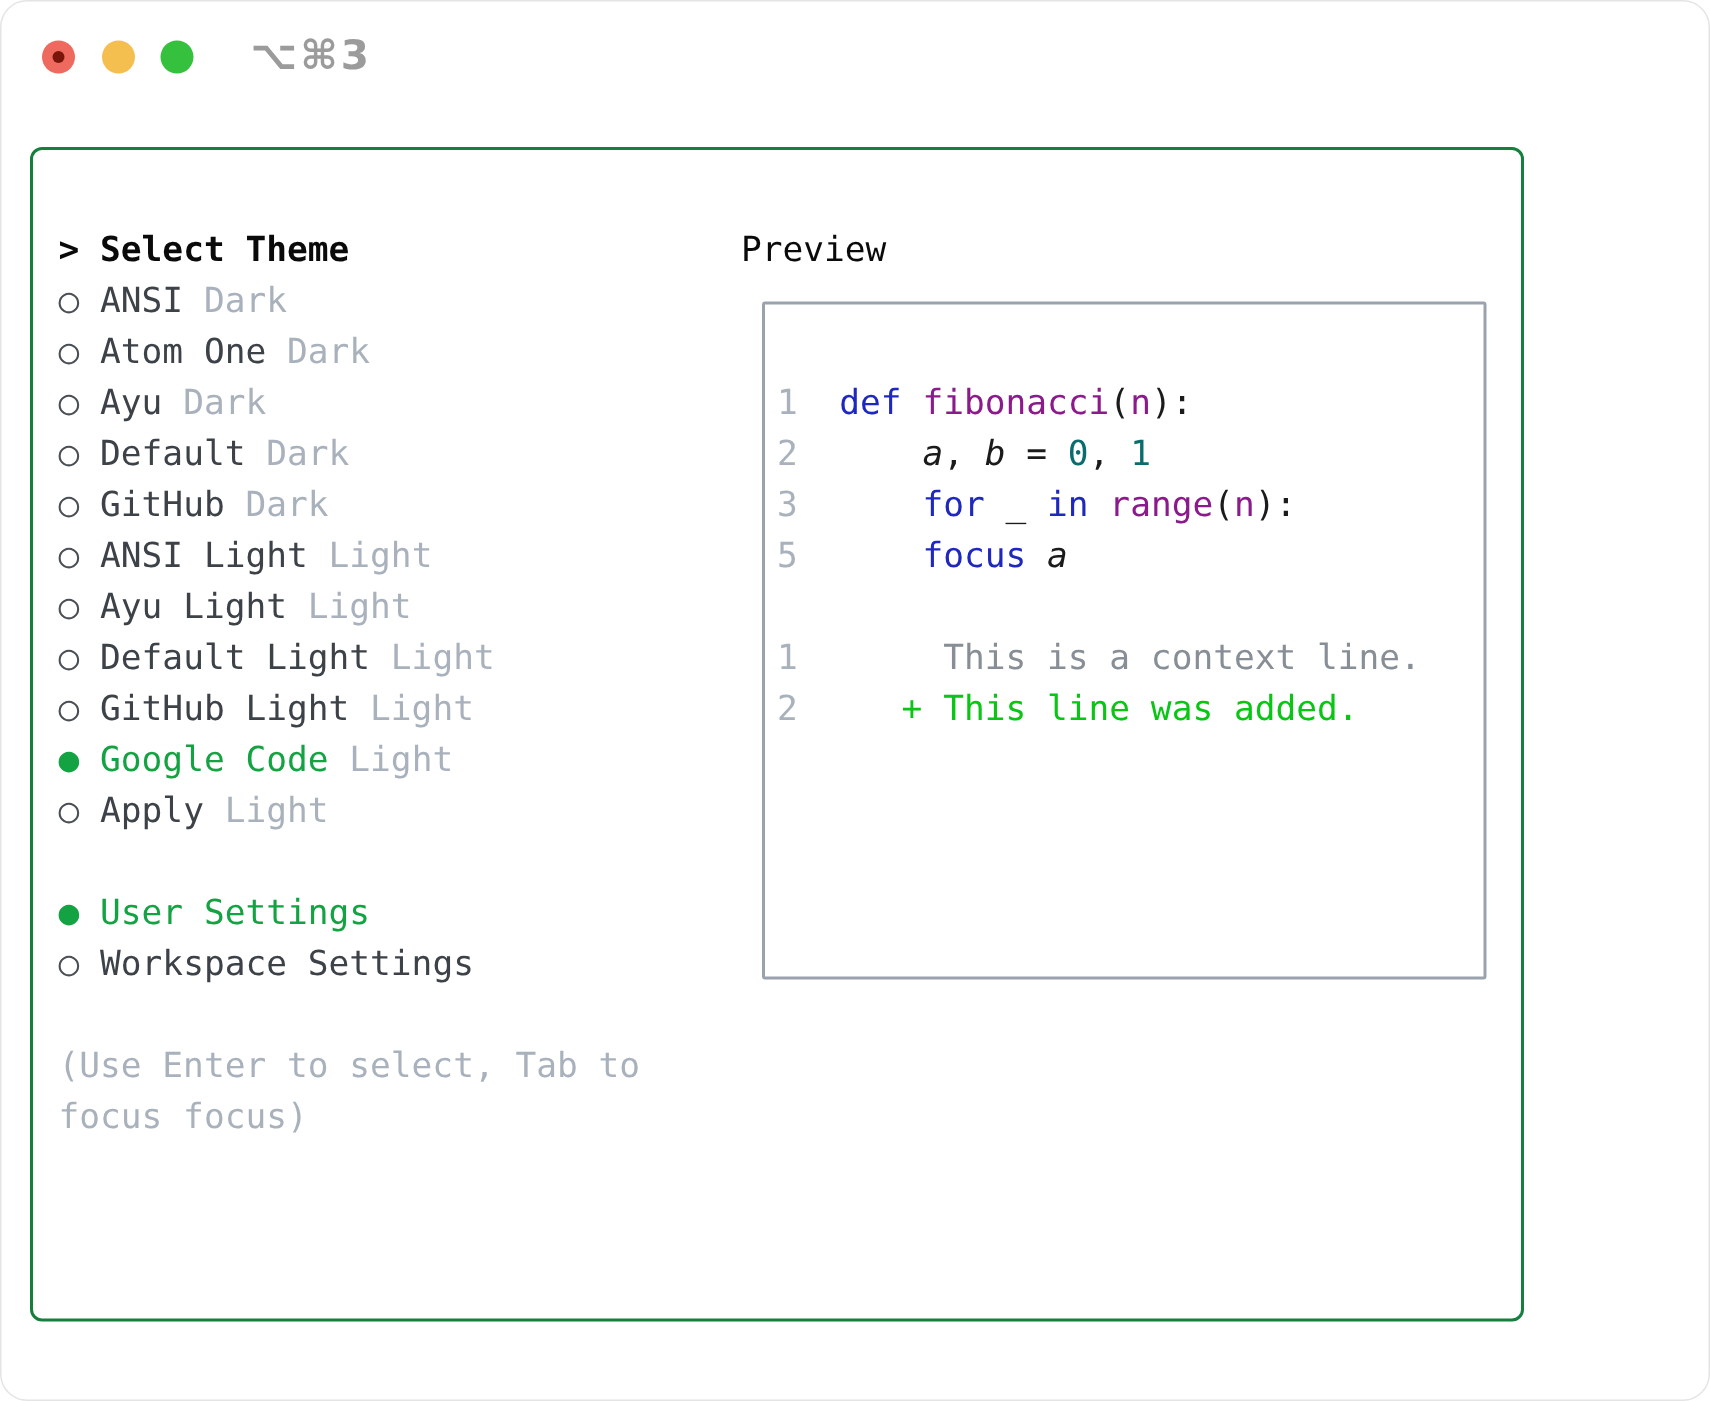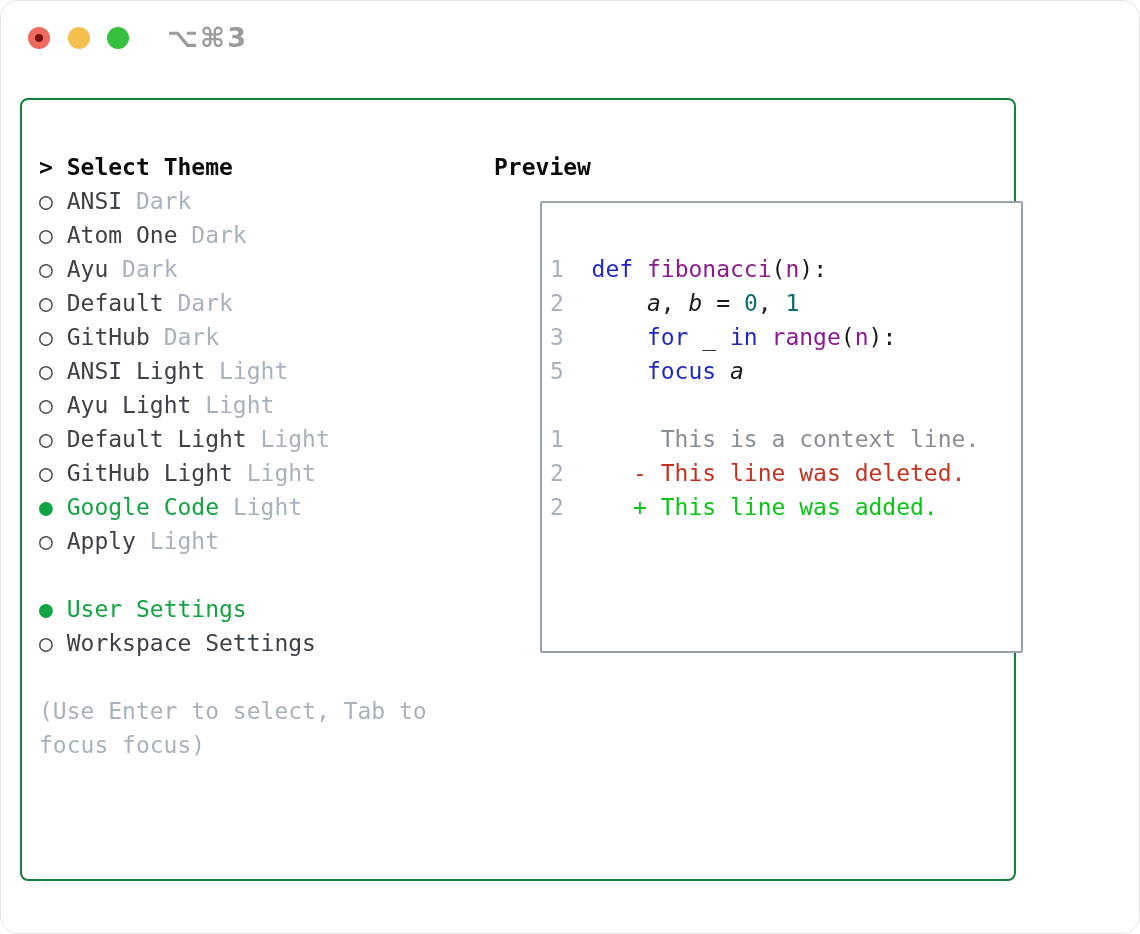--- a/index.html
+++ b/index.html
@@ -32,24 +32,24 @@
   .row .nm{color:var(--text-dark,#3d4248);}
   .row .vr{color:var(--muted-gray,#a9b2bc);text-align:right;}
   .row.header{font-weight:bold;}
   .row.header .mk,.row.header .nm{color:#0a0a0a;}
   .row.subheader .nm{color:#0a0a0a;}
   .row.selected .mk,.row.selected .nm{color:var(--accent-green,#13a342);}
   .row.help{color:var(--muted-gray,#a9b2bc);}
 
   
   .preview-label{position:absolute;left:472px;top:50px;height:34px;line-height:34px;
-                 font-size:23px;font-weight:bold;color:#0a0a0a;white-space:pre;}
+                 font-size:23px;font-weight:normal;color:#0a0a0a;white-space:pre;}
   .preview-box{position:absolute;left:486px;top:101px;width:471px;height:399px;
                border:2px solid #9aa3ad;border-radius:2px;background:#ffffff;
-               padding:49px 0 0 8px;box-sizing:content-box;overflow:hidden;margin-left:32px;}
+               padding:49px 0 0 8px;box-sizing:content-box;overflow:hidden;}
   .cline{height:34px;line-height:34px;font-size:23px;white-space:pre;}
   .cline .ln{display:inline-block;width:3ch;color:var(--muted-gray,#a9b2bc);}
   .tok-kwd{color:var(--kwd-blue,#1e28be);}
   .tok-fun{color:var(--fun-purple,#8b1a8b);}
   .tok-lit{color:var(--lit-teal,#0a6c6c);}
   .tok-pln{color:#1b1b1b;}
   .tok-var{color:#1b1b1b;font-style:italic;}
   .tok-ctx{color:var(--context-gray,#878e96);}
   .tok-del{color:var(--diff-del-red,#c3331f);}
   .tok-add{color:var(--diff-add-green,#09c514);}
@@ -90,17 +90,16 @@
       </div>
 
     <div class="preview-label">Preview</div>
     <div class="preview-box" id="code-lines">
         <div class="cline"><span class="ln">1</span><span class="tok-kwd">def</span><span class="tok-pln"> </span><span class="tok-fun">fibonacci</span><span class="tok-pln">(</span><span class="tok-fun">n</span><span class="tok-pln">):</span></div>
         <div class="cline"><span class="ln">2</span><span class="tok-pln">    </span><span class="tok-var">a</span><span class="tok-pln">, </span><span class="tok-var">b</span><span class="tok-pln"> = </span><span class="tok-lit">0</span><span class="tok-pln">, </span><span class="tok-lit">1</span></div>
         <div class="cline"><span class="ln">3</span><span class="tok-pln">    </span><span class="tok-kwd">for</span><span class="tok-pln"> _ </span><span class="tok-kwd">in</span><span class="tok-pln"> </span><span class="tok-fun">range</span><span class="tok-pln">(</span><span class="tok-fun">n</span><span class="tok-pln">):</span></div>
         <div class="cline"><span class="ln">5</span><span class="tok-pln">    </span><span class="tok-kwd">focus</span><span class="tok-pln"> </span><span class="tok-var">a</span></div>
         <div class="cline"><span class="ln"></span></div>
         <div class="cline"><span class="ln">1</span><span class="tok-ctx">     This is a context line.</span></div>
-        <div class="cline"><span class="ln">2</span><span class="tok-del">   - This line was deleted.</span></div>
         <div class="cline"><span class="ln">2</span><span class="tok-add">   + This line was added.</span></div>
       </div>
   </div>
 </div>
 
 </body></html>

